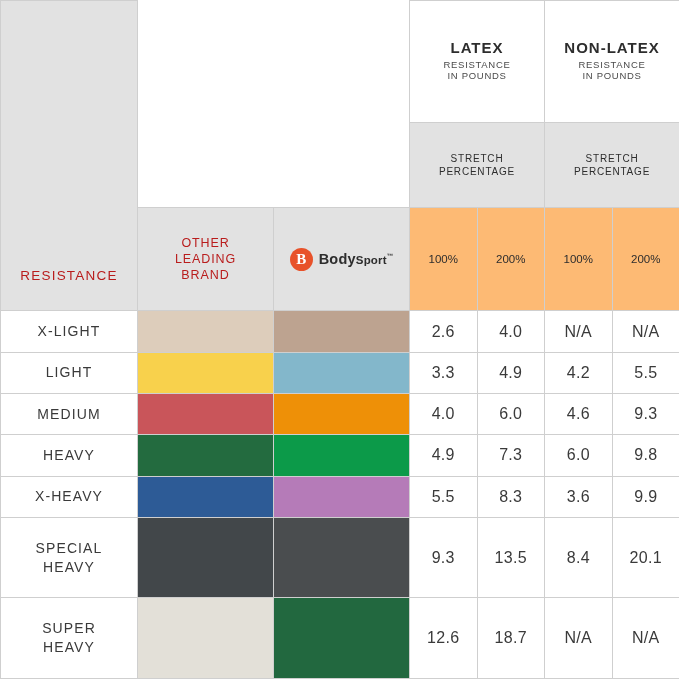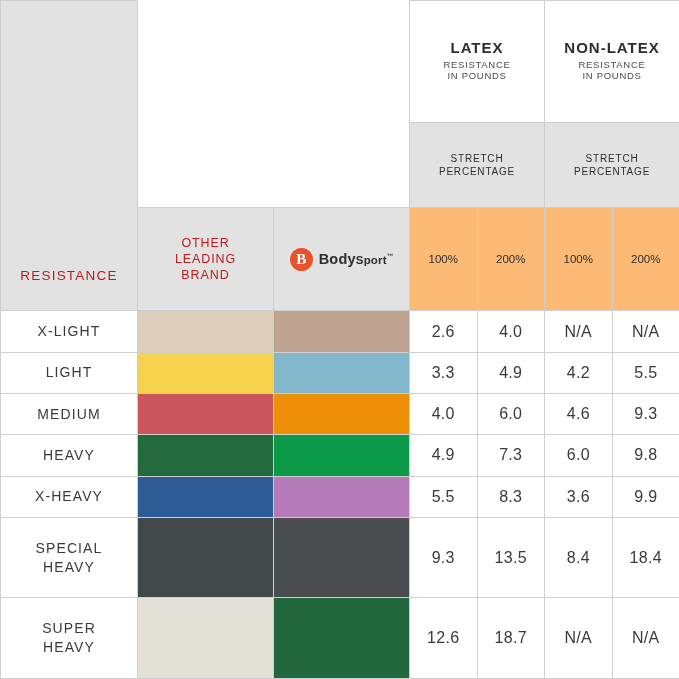--- a/index.html
+++ b/index.html
@@ -251,21 +251,21 @@
           <td class="val">3.6</td>
           <td class="val">9.9</td>
         </tr>
         <tr>
           <td class="rowlabel"><span>SPECIAL</span><br><span>HEAVY</span></td>
           <td class="swatch" style="background-color: rgb(66, 71, 74);"></td>
           <td class="swatch" style="background-color: rgb(74, 77, 79);"></td>
           <td class="val">9.3</td>
           <td class="val">13.5</td>
           <td class="val">8.4</td>
-          <td class="val">18.4</td>
+          <td class="val">20.1</td>
         </tr>
         <tr>
           <td class="rowlabel"><span>SUPER</span><br><span>HEAVY</span></td>
           <td class="swatch" style="background-color: rgb(227, 224, 216);"></td>
           <td class="swatch" style="background-color: rgb(34, 104, 63);"></td>
           <td class="val">12.6</td>
           <td class="val">18.7</td>
           <td class="val na">N/A</td>
           <td class="val na">N/A</td>
         </tr>

